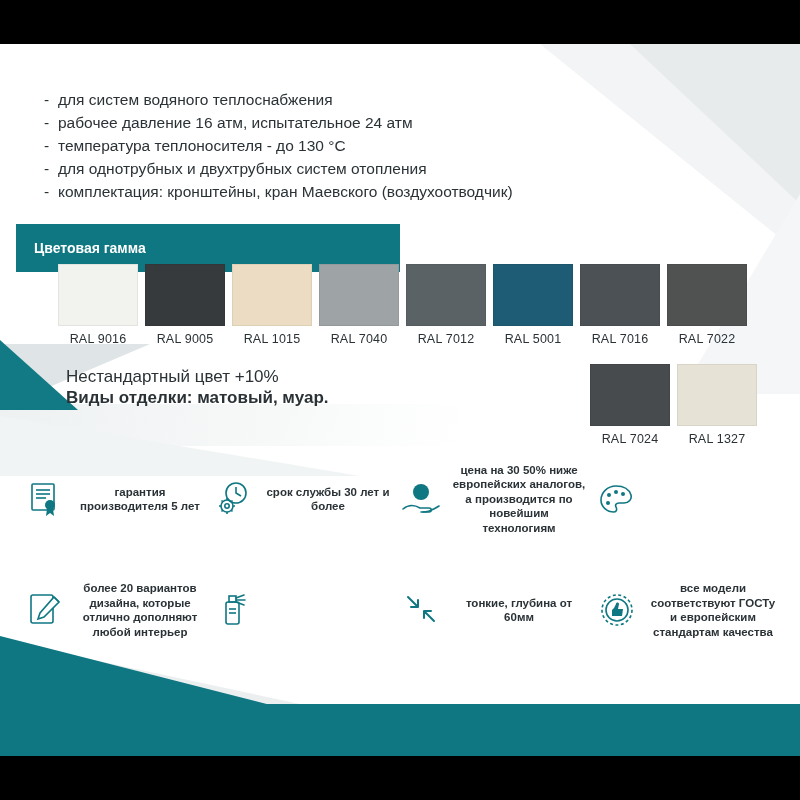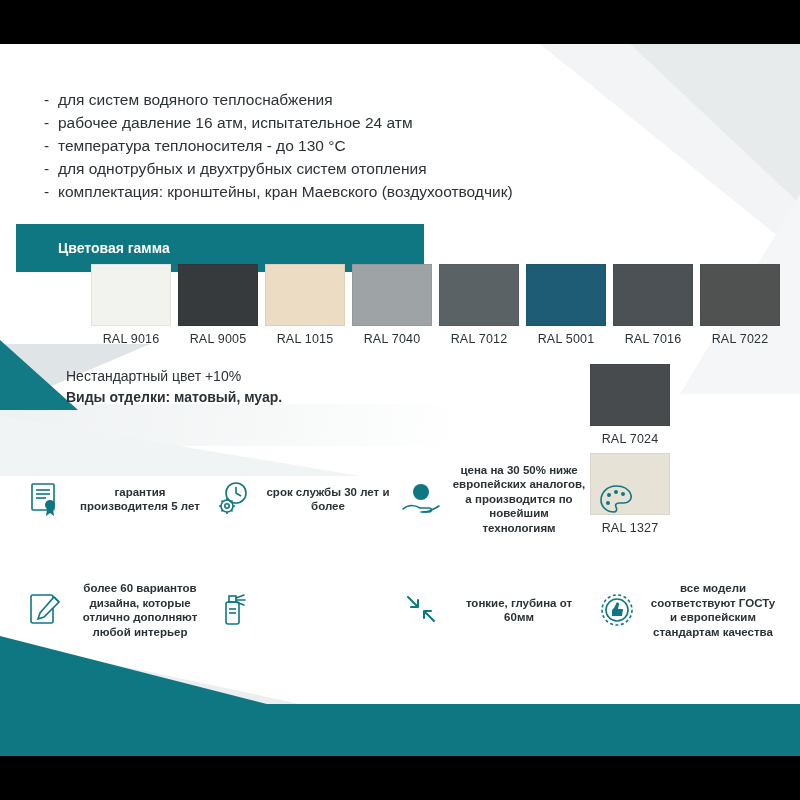--- a/index.html
+++ b/index.html
@@ -117,37 +117,35 @@
   
   .gamma-bar {
     position: absolute;
     left: 16px;
     top: 180px;
     width: 384px;
     height: 48px;
     background: #0f7782;
     display: flex;
     align-items: center;
-    padding-left: 24px;
   }
   .gamma-bar span {
     color: #fff;
     font-size: 14px;
     font-weight: bold;
     padding-left: 18px;
   }
 
   
   .swatches {
     position: absolute;
     left: 58px;
     top: 220px;
     display: flex;
     gap: 7px;
-    margin-left: 33px;
   }
   .swatch {
     width: 80px;
   }
   .swatch .chip {
     width: 80px;
     height: 62px;
     border: 1px solid rgba(0,0,0,0.06);
     box-sizing: border-box;
   }
@@ -157,29 +155,28 @@
     text-align: center;
     padding-top: 6px;
     letter-spacing: .2px;
   }
   .swatches-second {
     position: absolute;
     left: 590px;
     top: 320px;
     display: flex;
     gap: 7px;
-    flex-direction: column;
   }
 
   
   .notes {
     position: absolute;
     left: 66px;
     top: 322px;
-    font-size: 14px;
+    font-size: 17px;
     color: #2b3236;
     line-height: 21px;
   }
   .notes .b { font-weight: bold; }
 
   
   .features {
     position: absolute;
     left: 18px;
     top: 400px;
@@ -372,21 +369,21 @@
     <div class="feat-row r2">
 
       <div class="feat w1">
         <div class="ico">
           <svg width="42" height="42" viewBox="0 0 42 42" fill="none" stroke="#0f7782" stroke-width="1.6">
             <rect x="7" y="6" width="22" height="28" rx="2"></rect>
             <path d="M30 8 L35 13 L20 28 L14 30 L16 24 Z" fill="#fff"></path>
             <line x1="30" y1="8" x2="35" y2="13"></line>
           </svg>
         </div>
-        <div class="txt">более 60 вариантов дизайна, которые отлично дополняют любой интерьер</div>
+        <div class="txt">более 20 вариантов дизайна, которые отлично дополняют любой интерьер</div>
       </div>
 
       <div class="feat w2">
         <div class="ico">
           <svg width="42" height="42" viewBox="0 0 42 42" fill="none" stroke="#0f7782" stroke-width="1.6">
             <rect x="12" y="13" width="13" height="22" rx="2"></rect>
             <rect x="15" y="7" width="7" height="6"></rect>
             <path d="M22 9 L30 6 M22 11 L31 11 M22 13 L30 16" stroke-linecap="round"></path>
             <line x1="15" y1="20" x2="22" y2="20"></line>
             <line x1="15" y1="24" x2="22" y2="24"></line>

